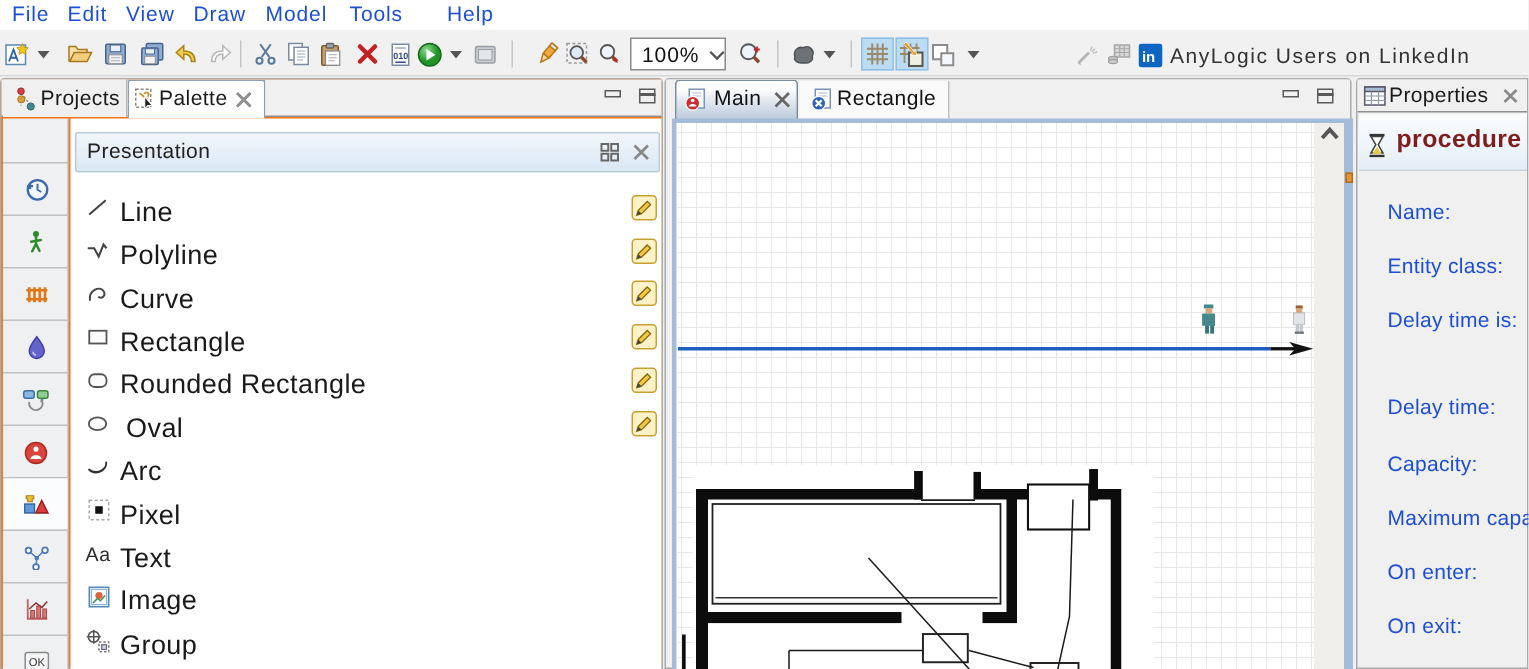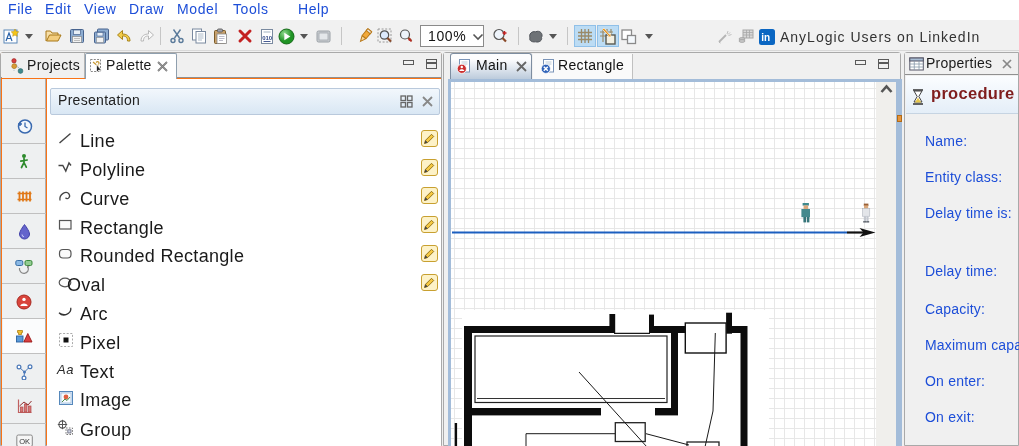--- a/index.html
+++ b/index.html
@@ -379,35 +379,35 @@
       <svg width="17" height="17" viewBox="0 0 17 17">
         <rect x="2.5" y="4.5" width="11.5" height="8.5" rx="3.5" fill="#fafafa" stroke="#555" stroke-width="1.2"></rect>
       </svg>
     </div>
   <span class="abs plab" style="left:79px;top:193px">Rounded Rectangle</span>
   <div class="abs" style="left:56px;top:221px">
       <svg width="17" height="17" viewBox="0 0 17 17">
         <ellipse cx="8" cy="8.5" rx="5.8" ry="4.3" fill="#fcfcfc" stroke="#555" stroke-width="1.2"></ellipse>
       </svg>
     </div>
-  <span class="abs plab" style="left:66px;top:222px">Oval</span>
+  <span class="abs plab" style="left:83px;top:222px">Oval</span>
   <div class="abs" style="left:56px;top:250px">
       <svg width="17" height="17" viewBox="0 0 17 17">
         <path d="M2 9.8 A6.8 6.8 0 0 0 13.8 4.8 C14.6 9.2 8.4 14.4 2 9.8 Z" fill="#dcdcdc" stroke="#333" stroke-width="1.2"></path>
       </svg>
     </div>
   <span class="abs plab" style="left:79px;top:251px">Arc</span>
   <div class="abs" style="left:57px;top:279px">
       <svg width="16" height="16" viewBox="0 0 16 16">
         <rect x="1.5" y="1.5" width="13" height="13" fill="none" stroke="#aaa" stroke-dasharray="2 1.6"></rect>
         <rect x="5.5" y="5.5" width="5" height="5" fill="#111"></rect>
       </svg>
     </div>
   <span class="abs plab" style="left:79px;top:280px">Pixel</span>
-  <span class="abs" style="left:56px;top:282px;font-size:13px;font-style:italic;color:#2a2a2a;transform:translateY(27px);letter-spacing:0.5px">Aa</span>
+  <span class="abs" style="left:56px;top:282px;font-size:13px;color:#2a2a2a;transform:translateY(27px);letter-spacing:0.5px">Aa</span>
   <span class="abs plab" style="left:79px;top:309px">Text</span>
   <div class="abs" style="left:57px;top:337px">
       <svg width="16" height="16" viewBox="0 0 16 16">
         <rect x="1.5" y="1.5" width="13" height="13" fill="#ddeafc" stroke="#5588bb"></rect>
         <rect x="3" y="3" width="10" height="10" fill="#f8fbff" stroke="#88aacc" stroke-width="0.6"></rect>
         <circle cx="8" cy="7" r="2.4" fill="#e06040"></circle>
         <path d="M4 12 l3-3 2 1.5 3-3.5" stroke="#4a8a4a" stroke-width="1" fill="none"></path>
       </svg>
     </div>
   <span class="abs plab" style="left:79px;top:337px">Image</span>

